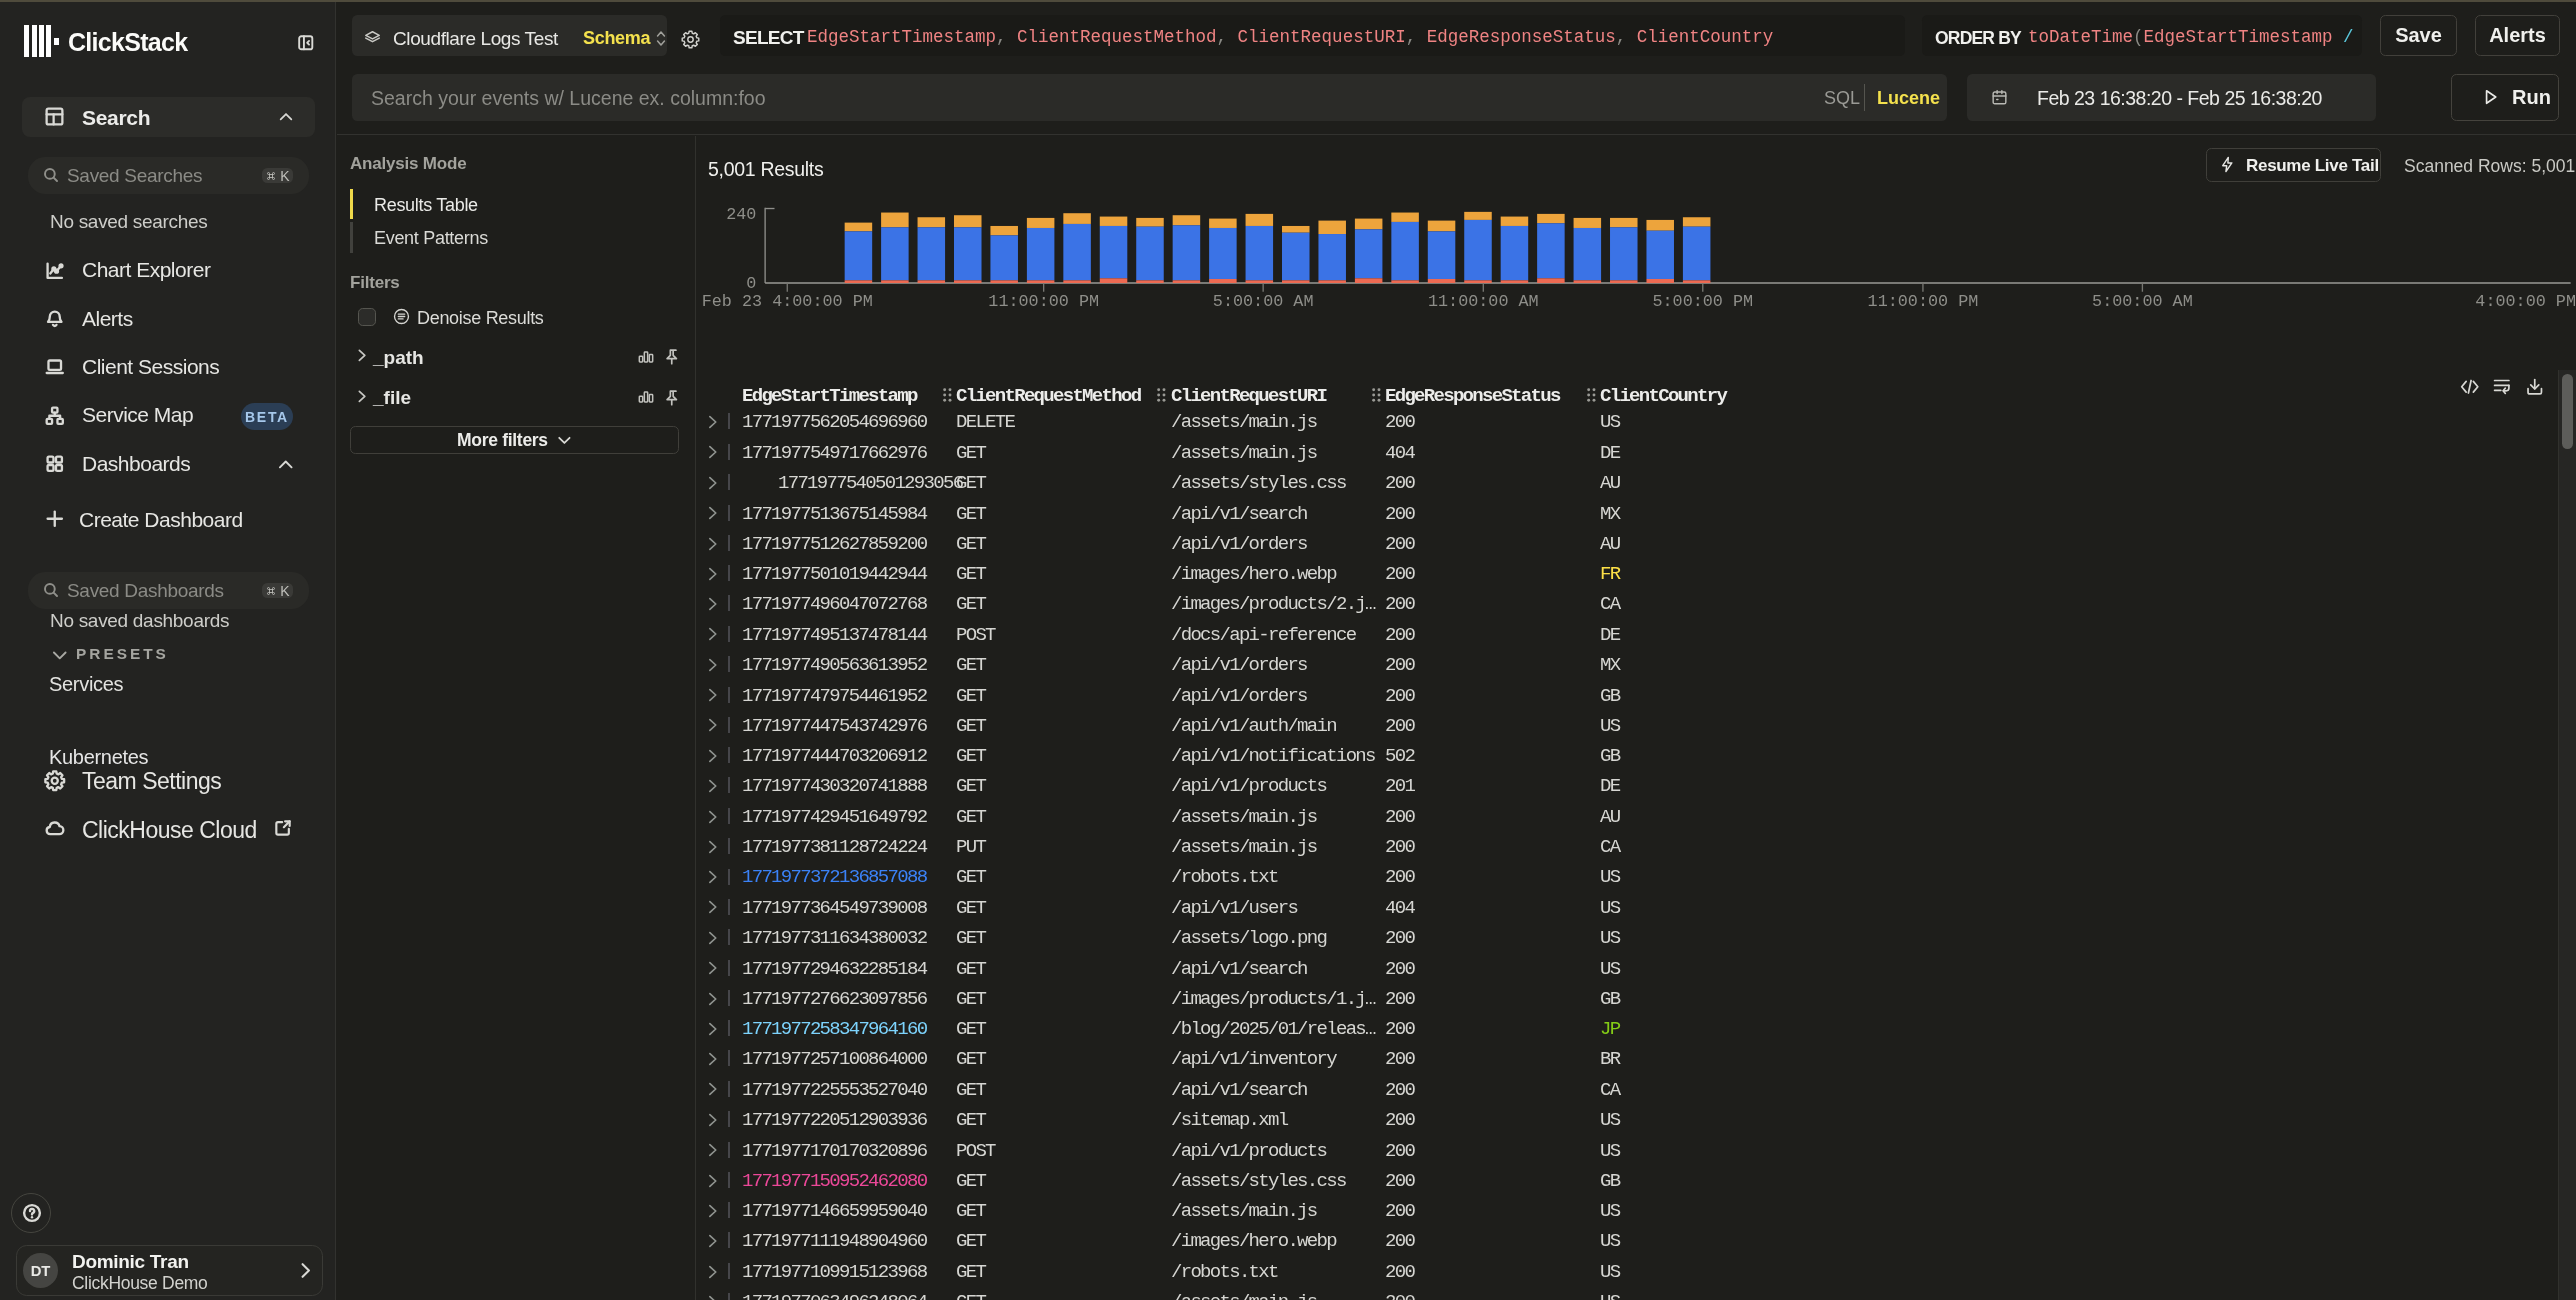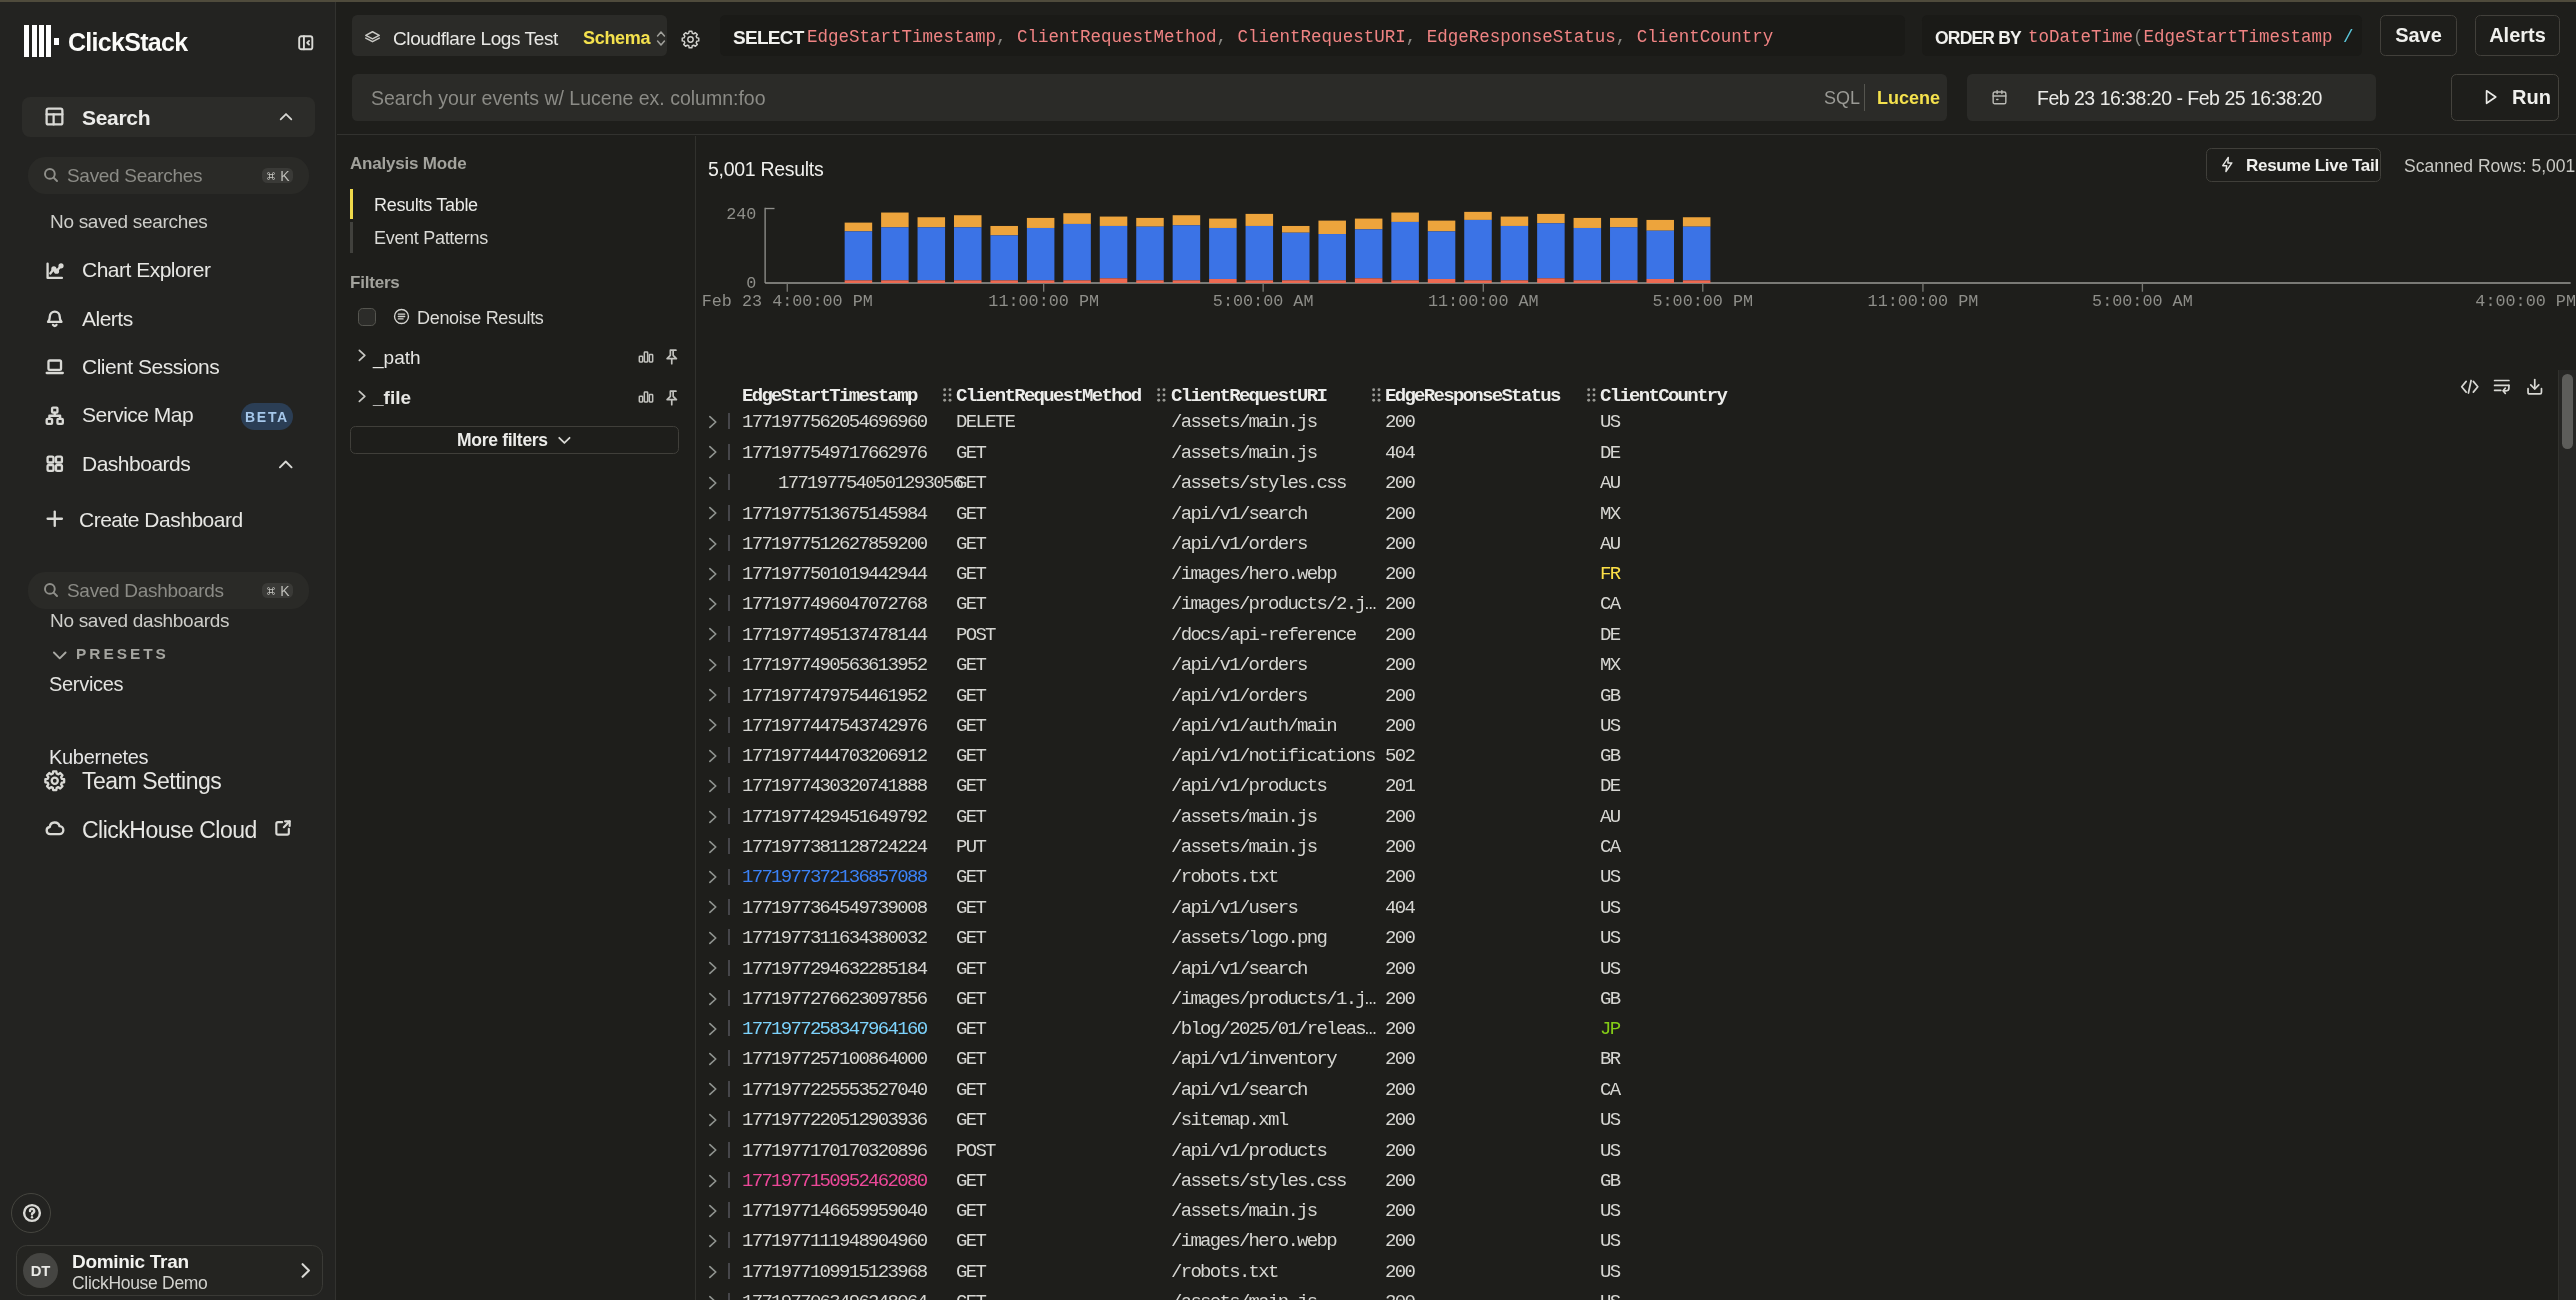--- a/index.html
+++ b/index.html
@@ -238,21 +238,21 @@
       <line x1="8" y1="12" x2="16" y2="12"></line>
       <line x1="8" y1="15" x2="14" y2="15"></line>
     </g>
   </svg>
 <div class="abs" style="left:417px;top:308px;font-size:18px;letter-spacing:-0.3px;color:#dcdcd8">Denoise Results</div>
 <svg class="abs" style="left:355px;top:348px" width="13.4" height="14.8" viewBox="0 0 16 19">
     <g style="stroke:#c7c7c3;fill:none;stroke-width:2.2;stroke-linecap:round;stroke-linejoin:round">
       <path d="M5 3 L12 9.5 L5 16"></path>
     </g>
   </svg>
-<div class="abs" style="left:373px;top:347px;font-size:19px;font-weight:400;color:#e6e6e3">_path</div>
+<div class="abs" style="left:373px;top:347px;font-size:19px;font-weight:700;color:#e6e6e3">_path</div>
 <svg class="abs" style="left:636px;top:347px" width="20" height="20" viewBox="0 0 24 24">
     <g style="stroke:#c2c2be;fill:none;stroke-width:1.8;stroke-linecap:round;stroke-linejoin:round">
       <rect x="4" y="11" width="4" height="7" rx="0.8"></rect>
       <rect x="10" y="6" width="4" height="12" rx="0.8"></rect>
       <rect x="16" y="9" width="4" height="9" rx="0.8"></rect>
     </g>
   </svg>
 <svg class="abs" style="left:661px;top:346px" width="21.5" height="21.5" viewBox="0 0 22 23">
     <g style="stroke:#c2c2be;fill:none;stroke-width:1.8;stroke-linecap:round;stroke-linejoin:round">
       <path d="M9.5 4.5 L15.5 4.5 M12.5 4.5 L12.5 10 L16 13.5 L6 13.5 L9.5 10 L9.5 4.5 M11 13.5 L11 19"></path>

